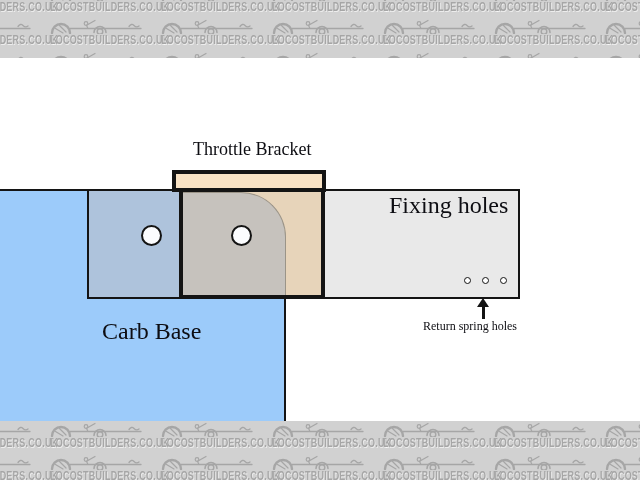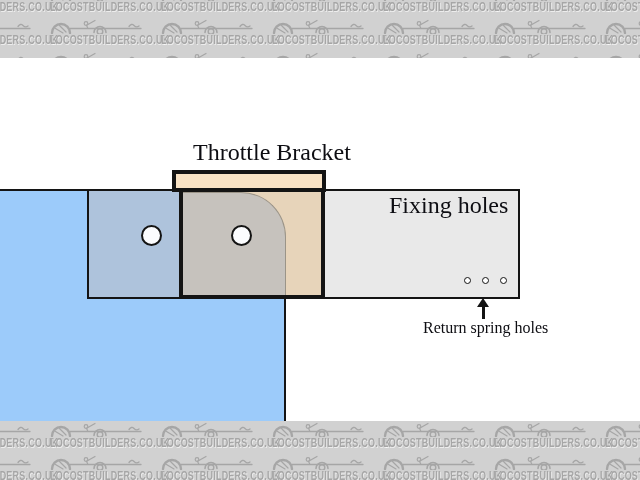--- a/index.html
+++ b/index.html
@@ -73,24 +73,24 @@
     top:277px;
   }
   .dot-1{ left:464px; } .dot-2{ left:482px; } .dot-3{ left:500px; }
   .arrow-shaft{ position:absolute; left:482px; top:307px; width:3px; height:12px;
     background:var(--line-black,#141414); }
   .arrow-head{ position:absolute; left:477px; top:298px; width:0; height:0;
     border-left:6.5px solid transparent; border-right:6.5px solid transparent;
     border-bottom:9px solid var(--line-black,#141414); }
   
   .lbl{ position:absolute; color:#0d0d12; line-height:1; white-space:nowrap; }
-  .lbl-throttle{ left:193px; top:140px; font-size:24px; }
+  .lbl-throttle{ left:193px; top:140px; font-size:18px; }
   .lbl-plate{ left:389px; top:193px; font-size:24px; }
   .lbl-carb{ left:102px; top:319px; font-size:24px; }
-  .lbl-spring{ left:423px; top:320px; font-size:16px;font-family:Liberation Serif, serif; }
+  .lbl-spring{ left:423px; top:320px; font-size:12px;font-family:Liberation Serif, serif; }
 </style>
 </head>
 <body>
 
 <div class="screen">
 
   <div class="wm-band top">
     <div class="wm-row" style="top:-14px">
       <div class="wm-tile">
         <svg class="wm-car" viewBox="0 0 92 15" fill="none" stroke="#a6a6a6" stroke-linecap="round">
@@ -406,20 +406,21 @@
 
   <div class="dot dot-1"></div>
   <div class="dot dot-2"></div>
   <div class="dot dot-3"></div>
 
   <div class="arrow-head"></div>
   <div class="arrow-shaft"></div>
 
   <div class="lbl lbl-throttle">Throttle Bracket</div>
   <div class="lbl lbl-plate">Fixing holes</div>
+  <div class="lbl lbl-carb">Carb Base</div>
   <div class="lbl lbl-spring">Return spring holes</div>
 
   <div class="wm-band bottom">
     <div class="wm-row" style="top:1px">
       <div class="wm-tile">
         <svg class="wm-car" viewBox="0 0 92 15" fill="none" stroke="#a6a6a6" stroke-linecap="round">
           <path d="M2 14 a9 9 0 0 1 18 0" stroke-width="2.4"></path>
           <path d="M5.5 9.5 l7.5 4.5 M9.5 6.5 l6.5 6.5" stroke-width="1.2"></path>
           <path d="M20 9.5 L91 9.5" stroke-width="1.3"></path>
           <circle cx="36" cy="4.5" r="1.8" stroke-width="1.2"></circle>

